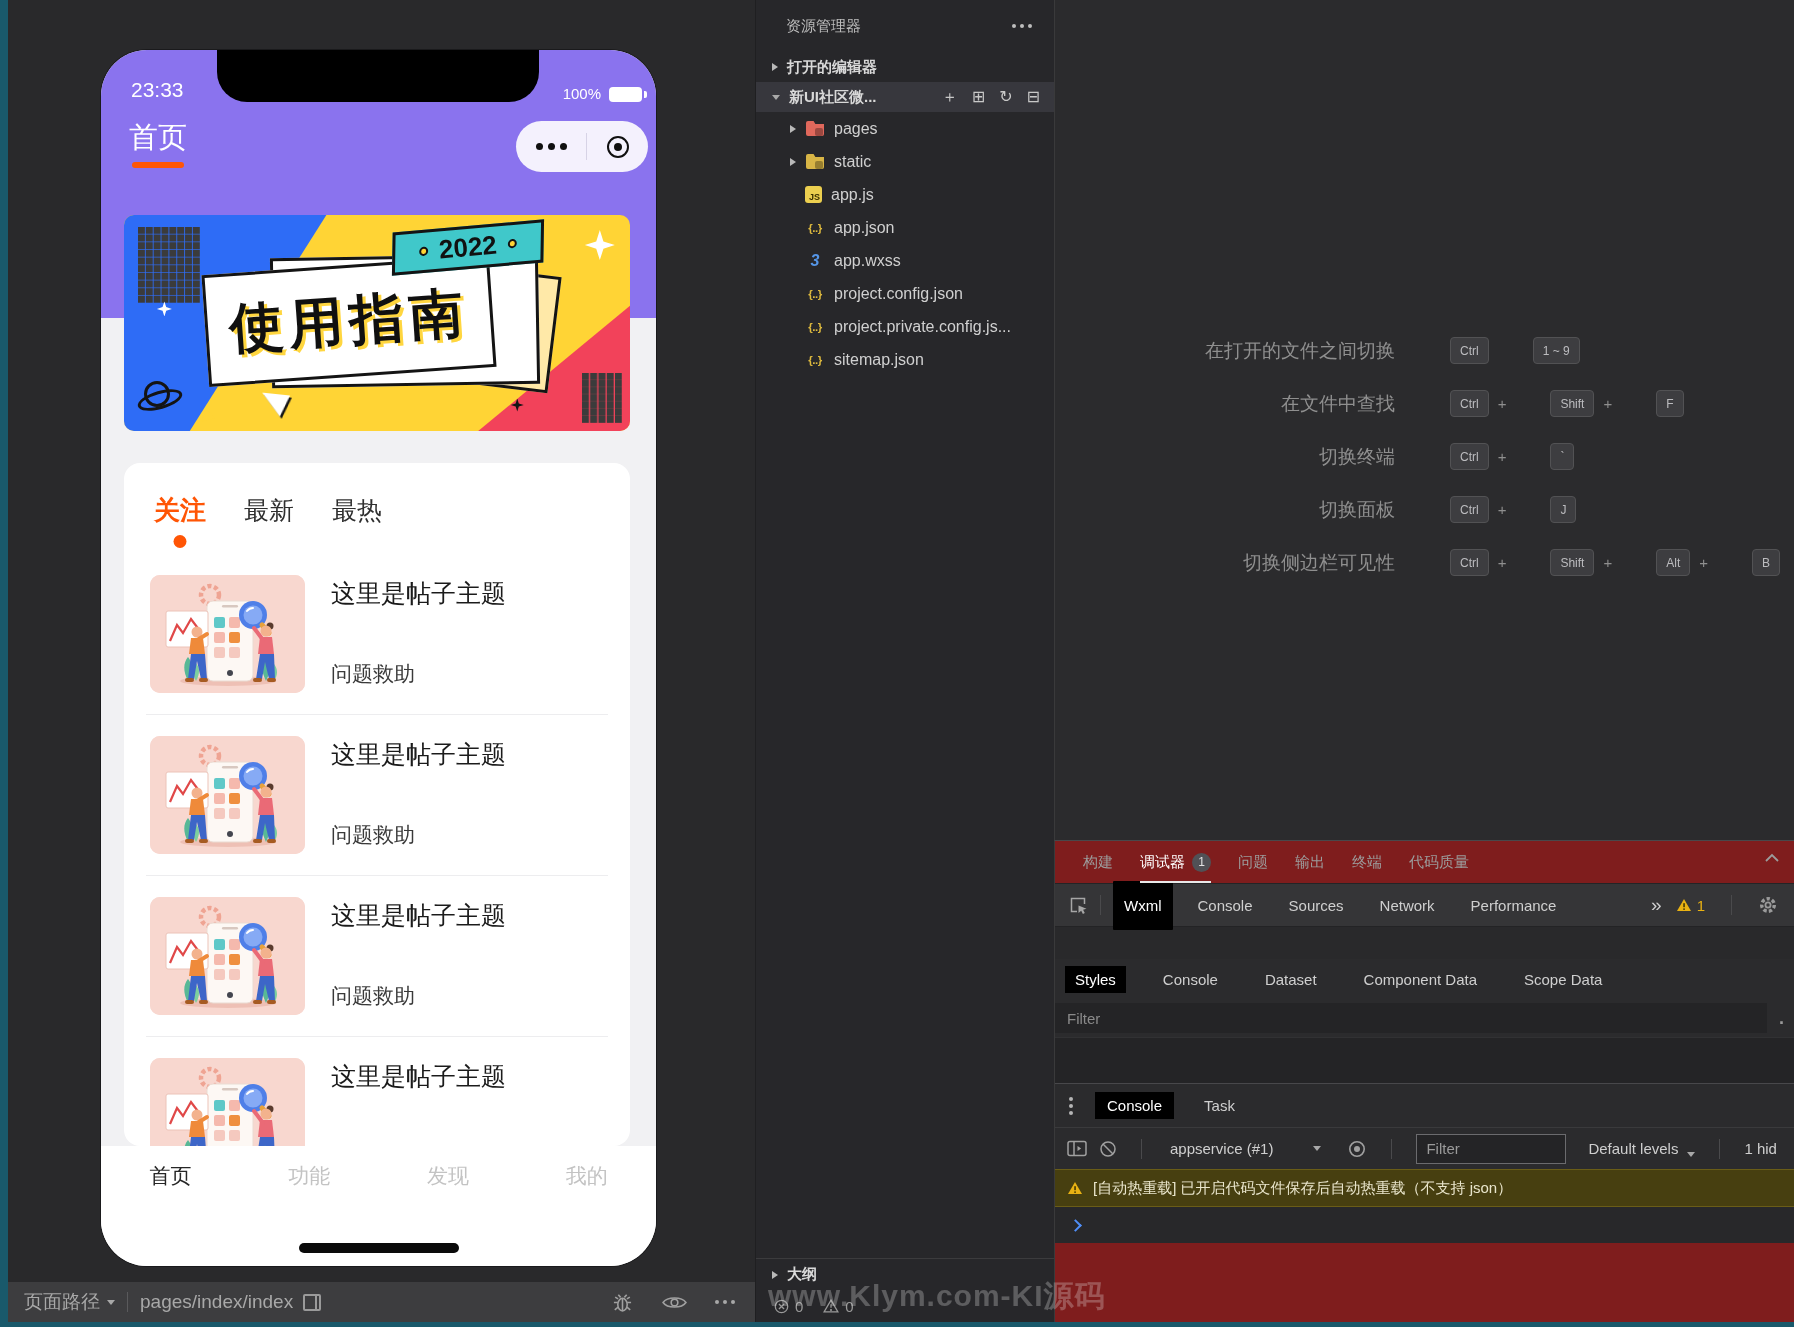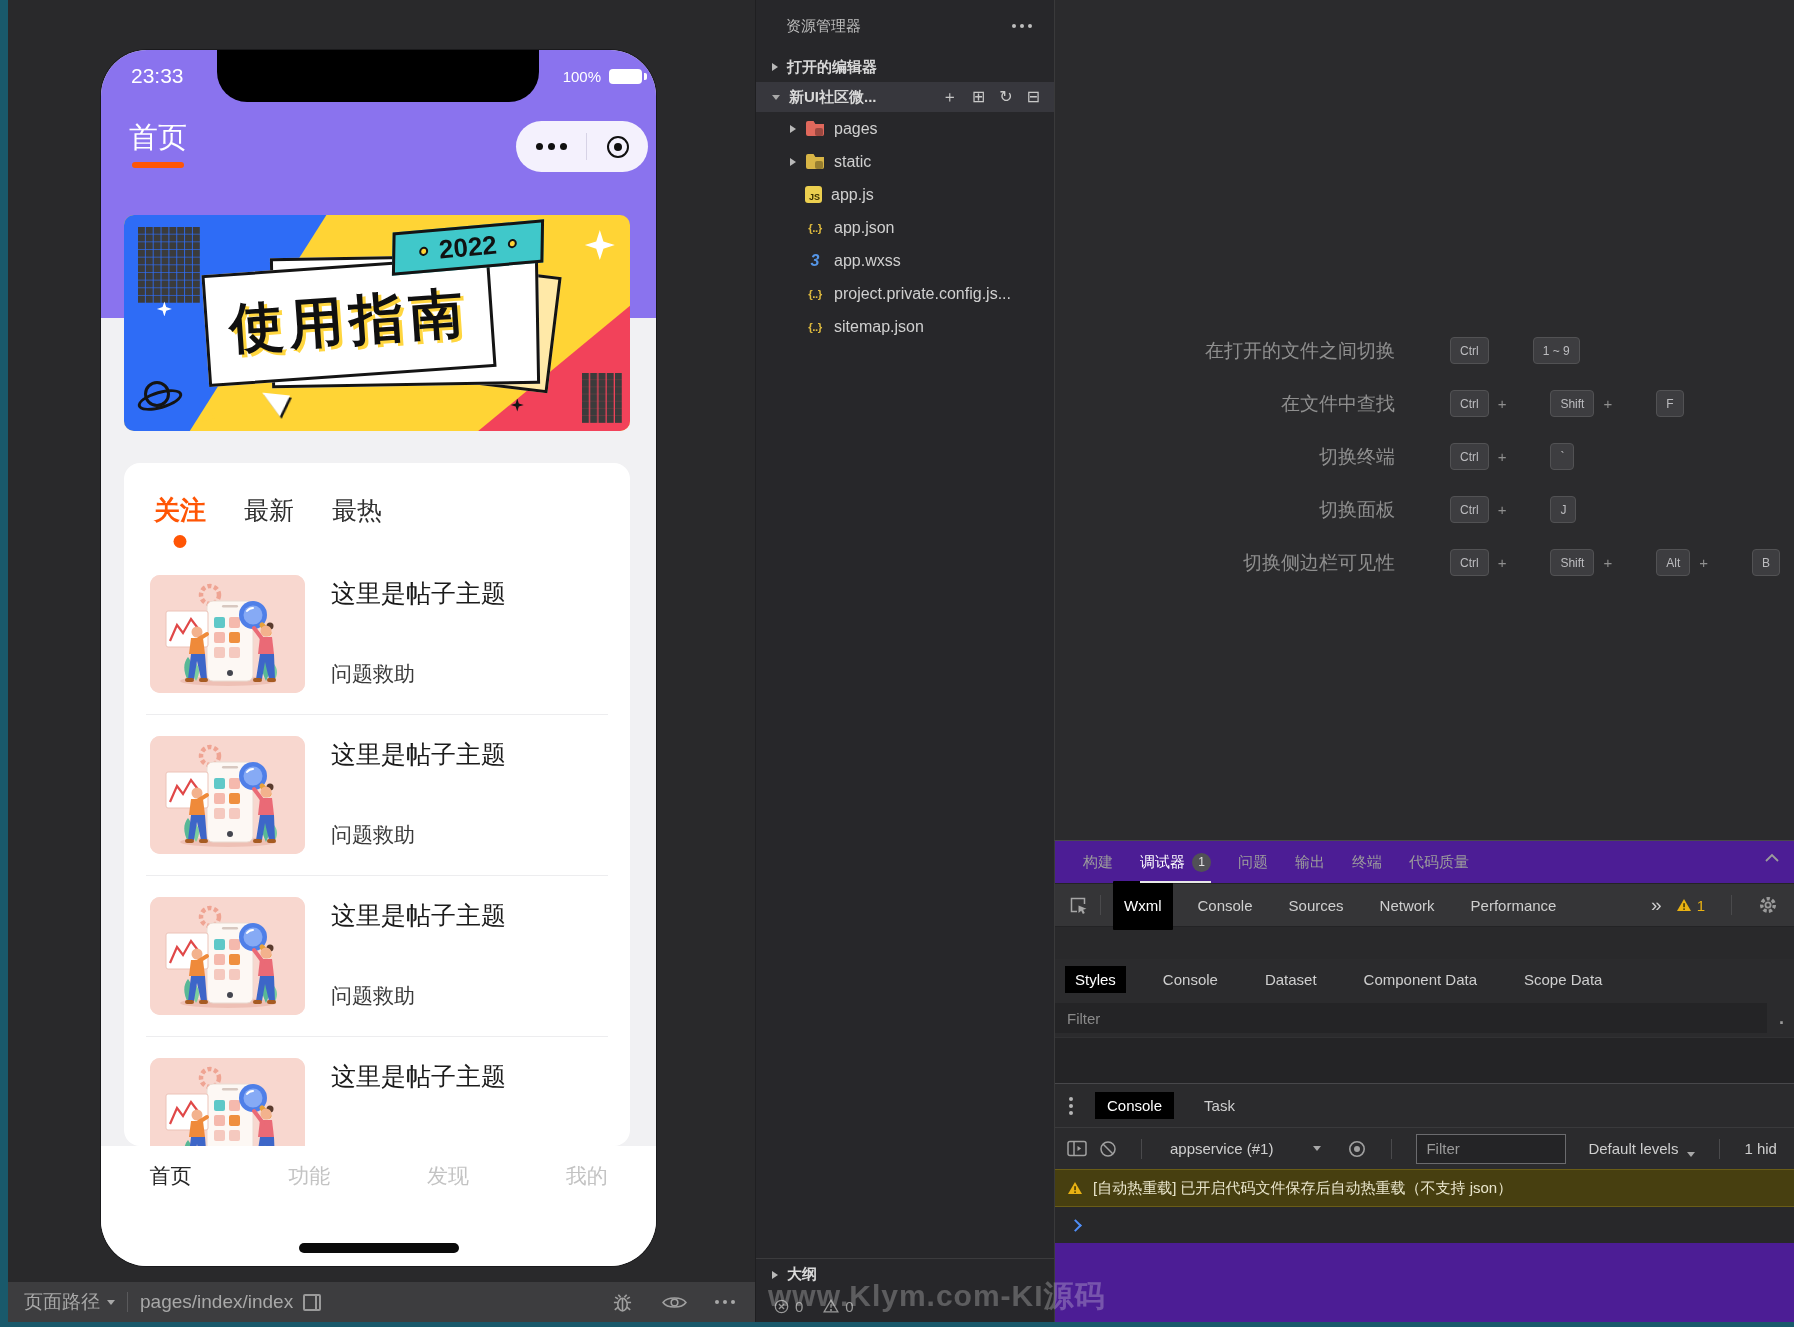--- a/index.html
+++ b/index.html
@@ -6,27 +6,27 @@
   html,body { background:#111; }
   .root{
     position:relative; width:1794px; height:1327px; overflow:hidden;
     background:#19596b;
     font-family:"Liberation Sans","DejaVu Sans",sans-serif;
   }
   
   .sim-pane{position:absolute;left:8px;top:0;width:747px;height:1322px;background:#29292b;}
   .explorer{position:absolute;left:755px;top:0;width:299px;height:1322px;background:#27272a;border-left:1px solid #1f1f21;}
   .editor{position:absolute;left:1054px;top:0;width:740px;height:840px;background:#2b2b2d;border-left:1px solid #3a3a3b;}
-  .dbg{position:absolute;left:1054px;top:840px;width:740px;height:482px;background:#4c1d95;border-left:1px solid #3a3a3b;border-top:1px solid #48484a;}
+  .dbg{position:absolute;left:1054px;top:840px;width:740px;height:482px;background:#7f1d1d;border-left:1px solid #3a3a3b;border-top:1px solid #48484a;}
 
   
   .phone{position:absolute;left:93px;top:50px;width:555px;height:1216px;background:#f1f1f3;border-radius:46px;overflow:hidden;box-shadow:0 0 0 1px rgba(0,0,0,.35);}
   .purple{position:absolute;top:0;left:0;right:0;height:268px;background:#8a73ee;}
   .notch{position:absolute;top:0;left:116px;width:322px;height:52px;background:#000;border-radius:0 0 30px 30px;z-index:5;}
-  .status-row{position:absolute;top:0;left:0;right:0;height:52px;display:flex;align-items:center;padding:0 14px 0 30px;color:#fff;z-index:6;}
+  .status-row{position:absolute;top:0;left:0;right:0;height:52px;display:flex;align-items:flex-end;padding:0 14px 0 30px;color:#fff;z-index:6;}
   .time{font-size:21px;}
   .st-spacer{flex:1;}
   .batt-pct{font-size:15px;margin-right:8px;}
   .batt{width:33px;height:15px;background:#fff;border-radius:4px;position:relative;}
   .batt::after{content:'';position:absolute;right:-5px;top:4px;width:3px;height:7px;background:#fff;border-radius:0 2px 2px 0;}
   .nav-row{position:absolute;top:60px;left:0;right:0;height:70px;z-index:6;}
   .nav-title{position:absolute;left:28px;top:8px;color:#fff;font-size:29px;}
   .nav-underline{position:absolute;left:31px;top:52px;width:52px;height:6px;border-radius:3px;background:#ff5505;}
   .capsule{position:absolute;right:8px;top:11px;width:132px;height:51px;background:#f4f1fd;border-radius:26px;display:flex;align-items:center;justify-content:space-evenly;}
   .cap-dots{display:flex;gap:5px;}
@@ -524,20 +524,25 @@
           <span class="fname">app.json</span>
         </div>
         <div class="frow">
           <span class="caret-right fcaret"></span>
           <span class="ficon wxss"></span>
           <span class="fname">app.wxss</span>
         </div>
         <div class="frow">
           <span class="caret-right fcaret"></span>
           <span class="ficon json"></span>
+          <span class="fname">project.config.json</span>
+        </div>
+        <div class="frow">
+          <span class="caret-right fcaret"></span>
+          <span class="ficon json"></span>
           <span class="fname">project.private.config.js...</span>
         </div>
         <div class="frow">
           <span class="caret-right fcaret"></span>
           <span class="ficon json"></span>
           <span class="fname">sitemap.json</span>
         </div>
       </div>
     <div class="ex-bottom">
       <div class="outline-row">

